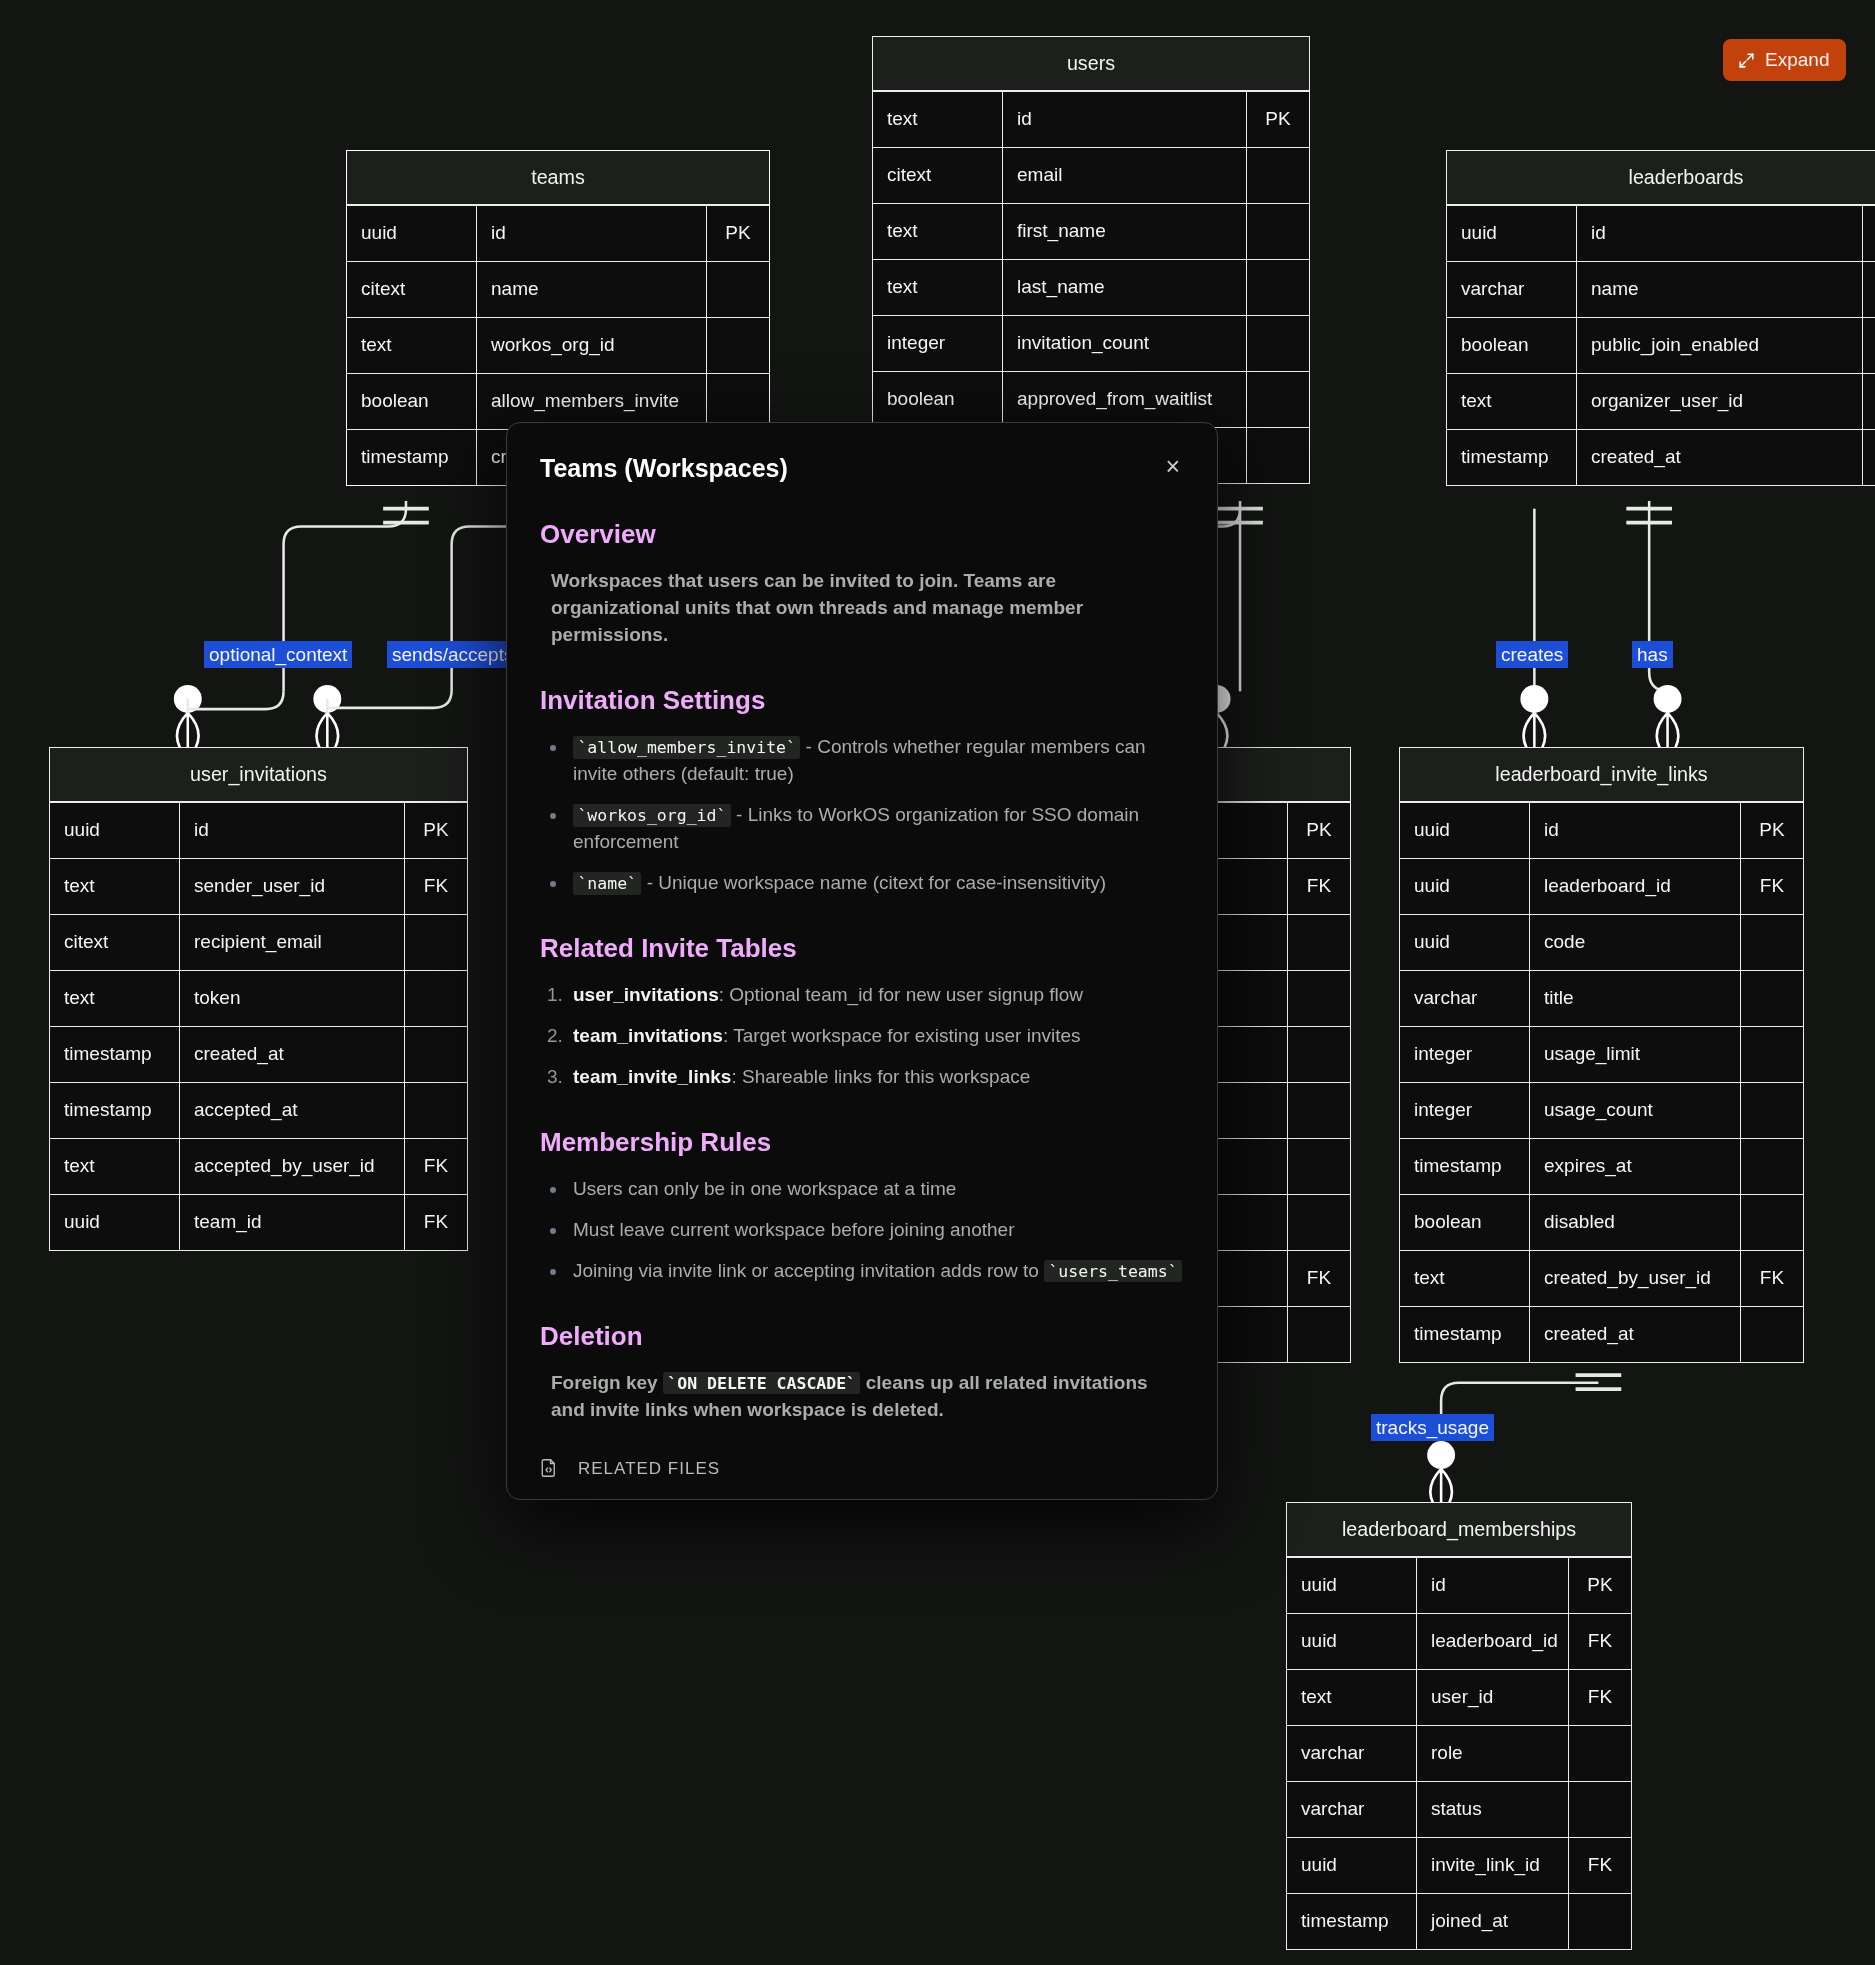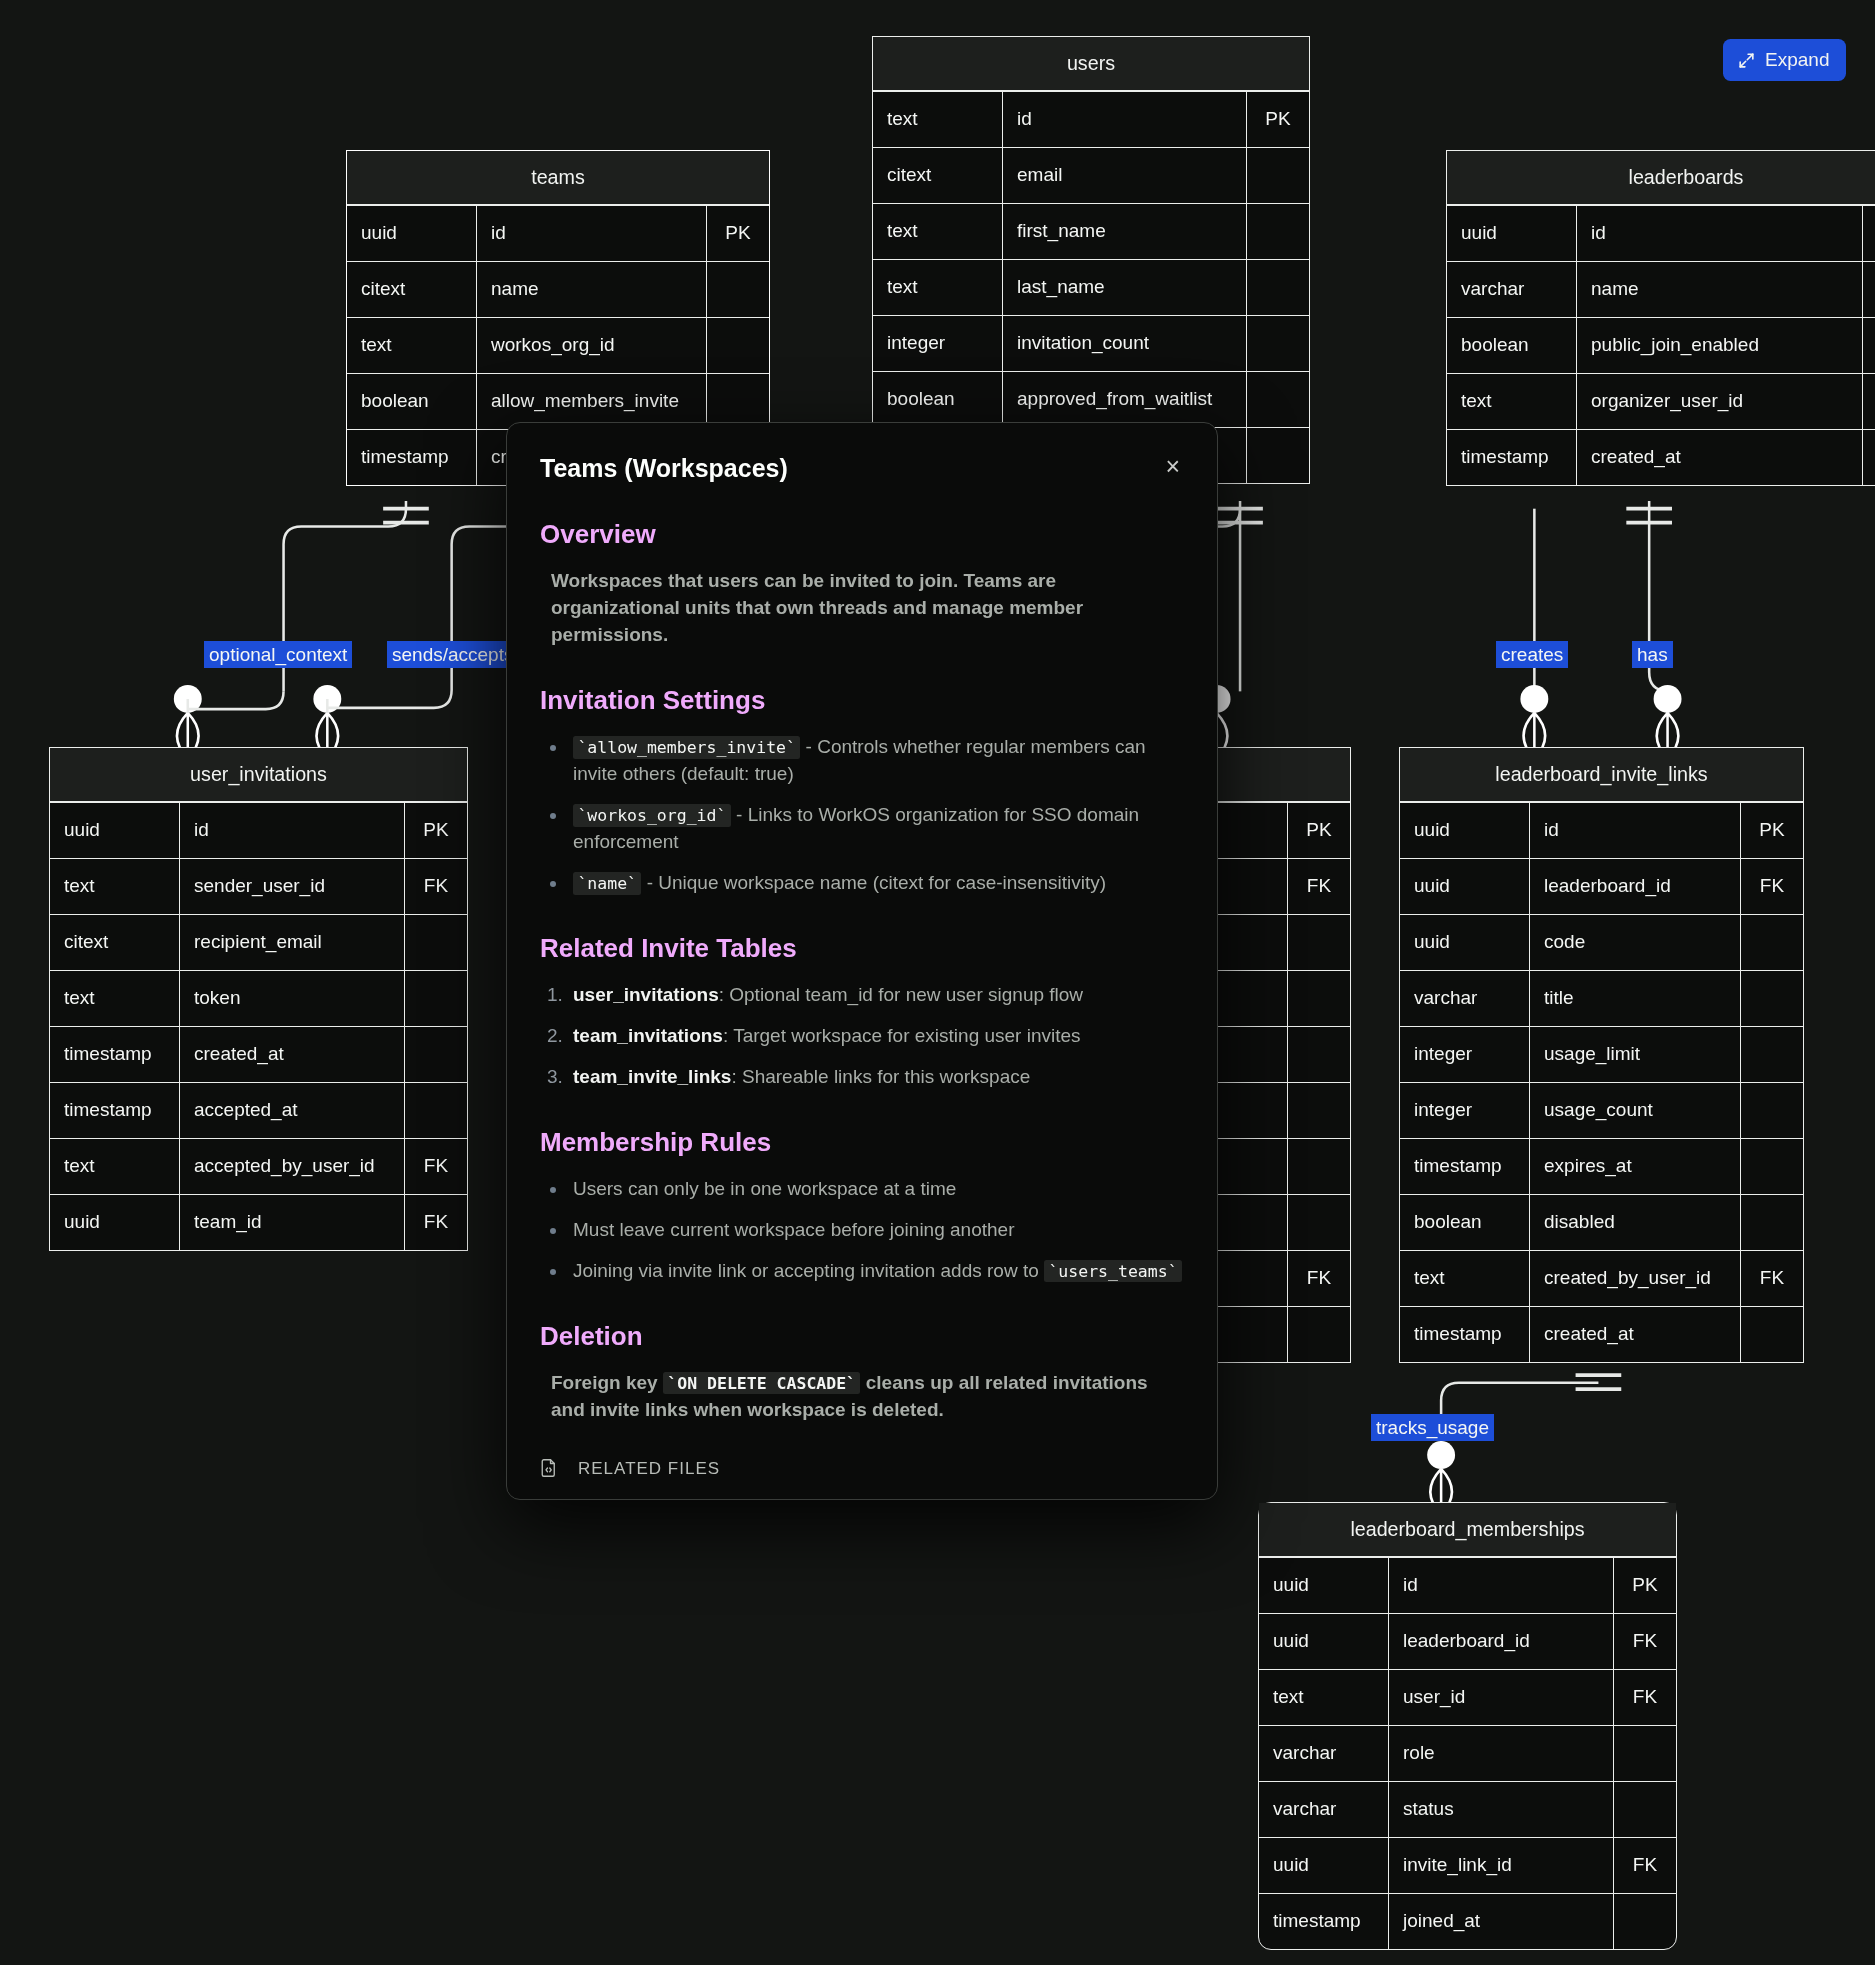--- a/index.html
+++ b/index.html
@@ -67,21 +67,21 @@
   #links{position:absolute;left:0;top:0;width:1875px;height:1965px;z-index:4;overflow:visible;}
   #links path{fill:none;stroke:#e7e9e7;stroke-width:4;}
   #links .thick{stroke-width:6;}
   #links circle{fill:#ffffff;}
   #links .crow{fill:none;stroke:#ffffff;stroke-width:4;}
 
   
   .expand-btn{
     position:absolute;
     right:29px;top:39px;
-    background:#1d4ed8;
+    background:#c2410c;
     border-radius:7.6px;
     padding:10px 16.5px 10px 14px;
     display:flex;align-items:center;gap:9px;
     font-size:19px;color:#f2f4f2;
     z-index:30;
     cursor:pointer;
     border:none;
     font-family:"Liberation Sans", sans-serif;
   }
   .expand-btn svg{display:block;}
@@ -428,21 +428,21 @@
           <div class="er-cell er-type" style="width: 130px;">text</div>
           <div class="er-cell er-name">created_by_user_id</div>
           <div class="er-cell er-key" style="width: 62px;">FK</div>
         </div>
         <div class="er-row">
           <div class="er-cell er-type" style="width: 130px;">timestamp</div>
           <div class="er-cell er-name">created_at</div>
           <div class="er-cell er-key" style="width: 62px;"></div>
         </div>
       </div>
-      <div class="er-table" style="left: 1258px; top: 1502px; width: 419px; border-radius: 13px;">
+      <div class="er-table" style="left: 1286px; top: 1502px; width: 346px;">
         <div class="er-title">leaderboard_memberships</div>
         <div class="er-row">
           <div class="er-cell er-type" style="width: 130px;">uuid</div>
           <div class="er-cell er-name">id</div>
           <div class="er-cell er-key" style="width: 62px;">PK</div>
         </div>
         <div class="er-row">
           <div class="er-cell er-type" style="width: 130px;">uuid</div>
           <div class="er-cell er-name">leaderboard_id</div>
           <div class="er-cell er-key" style="width: 62px;">FK</div>

